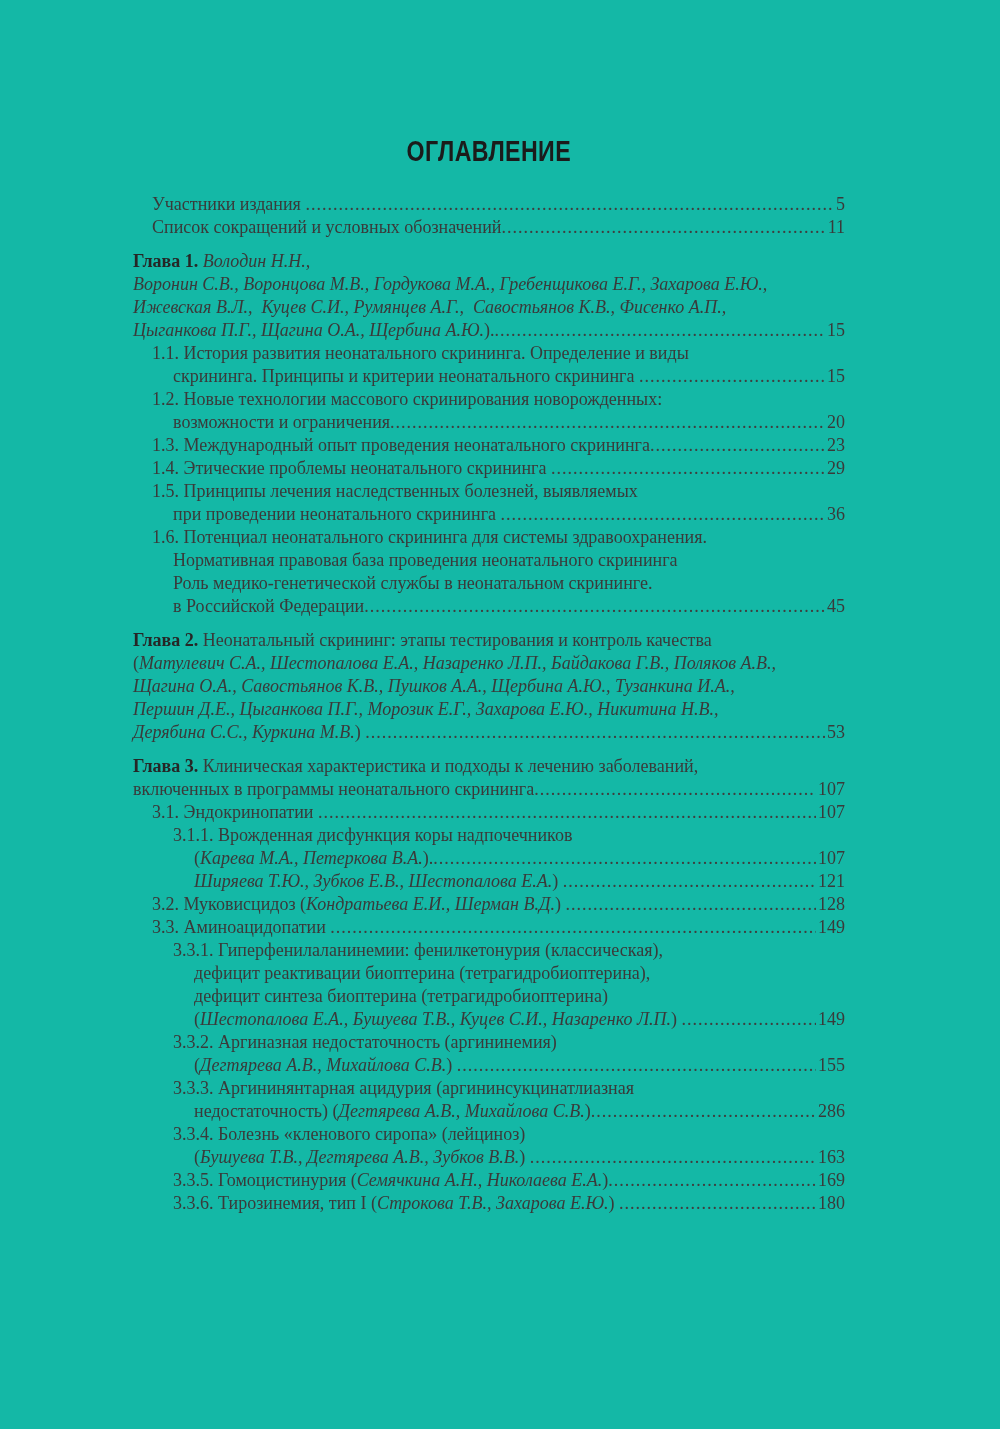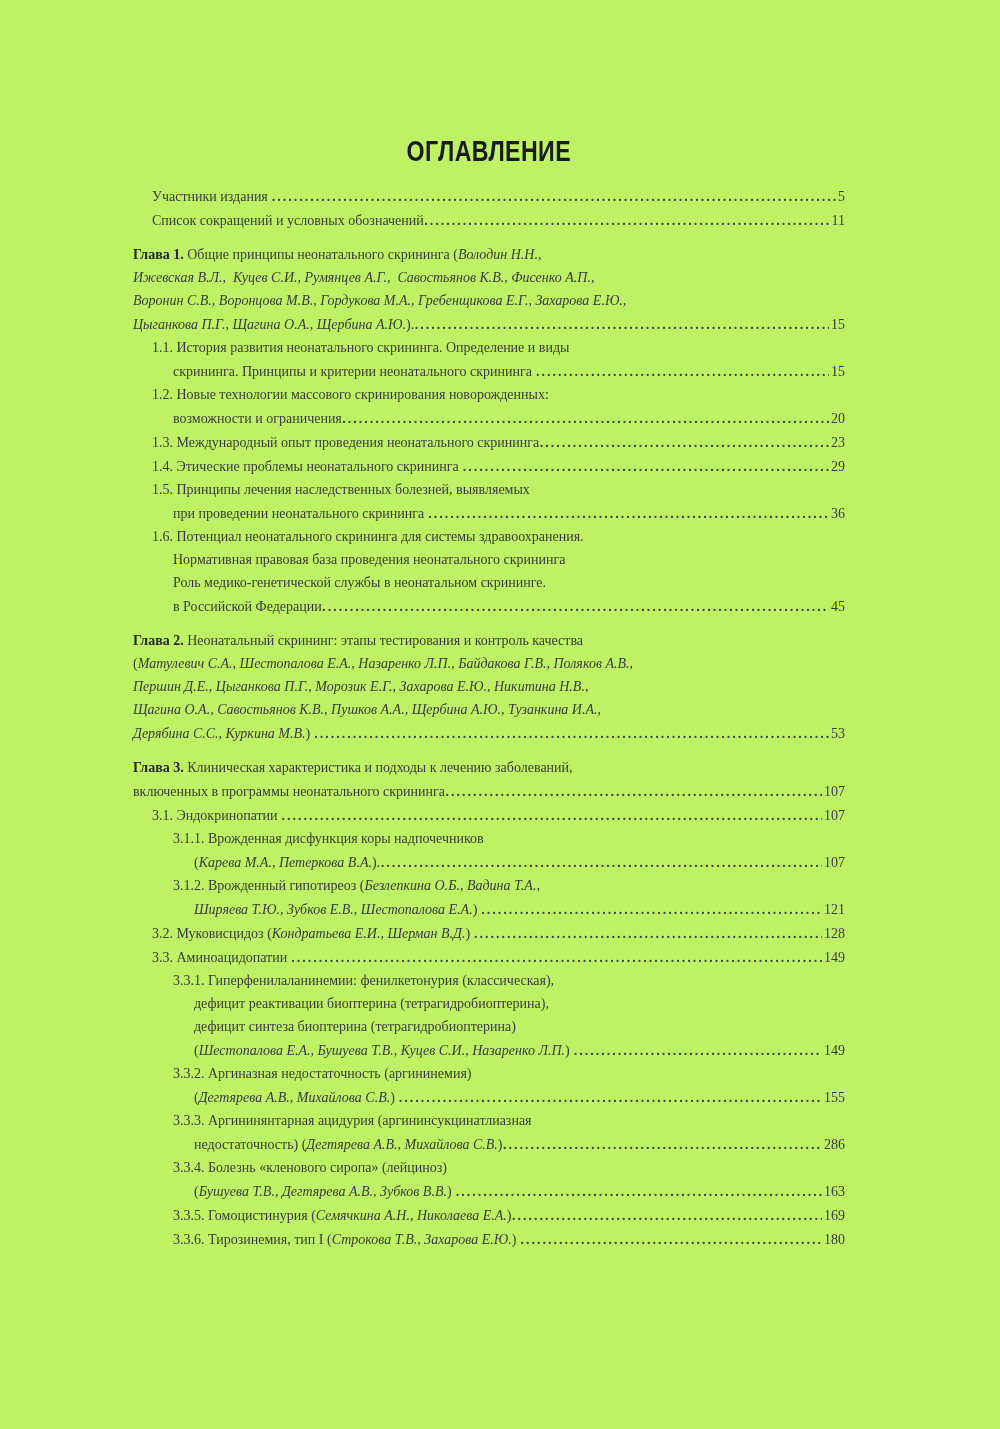--- a/index.html
+++ b/index.html
@@ -6,43 +6,43 @@
   body {
     width: 1000px; height: 1429px;
     background: #ffffff;
     font-family: "Liberation Serif", "DejaVu Serif", serif;
     color: #3a3a3a;
   }
   .page {
     position: relative;
     width: 1000px; height: 1429px;
     overflow: hidden;
-    background: #bef264;
+    background: #14b8a6;
   }
   .title-wrap {
     padding-top: 136px;
     width: 712px;
     margin-left: 133px;
     text-align: center;
   }
   .title-text {
     display: inline-block;
     font-family: "Liberation Sans", "DejaVu Sans", sans-serif;
     font-weight: 700;
     font-size: 29px;
     line-height: 30px;
     color: #1b1b1b;
     letter-spacing: 0.5px;
     transform: scaleX(0.8);
   }
   .toc {
     width: 712px;
     margin-left: 133px;
-    margin-top: 18px;
-    font-size: 14px;
+    margin-top: 27px;
+    font-size: 18px;
     line-height: 23px;
   }
   .toc-entry.chapter { margin-top: 11px; text-align: center; }
   .toc-line {
     display: flex;
     align-items: baseline;
   }
   .ind0 { padding-left: 0; }
   .ind1 { padding-left: 19px; }
   .ind2 { padding-left: 40px; }
@@ -82,28 +82,27 @@
       <div class="toc-entry">
         <div class="toc-line ind1">
           <span class="seg seg-r">Список сокращений и условных обозначений</span>
           <span class="leader"></span>
           <span class="pagenum">11</span>
         </div>
       </div>
       <div class="toc-entry chapter">
         <div class="toc-line ind0">
           <span class="seg seg-b">Глава 1. </span>
-          <span class="seg seg-r">Общие принципы неонатального скрининга (</span>
           <span class="seg seg-i">Володин Н.Н.,</span>
         </div>
         <div class="toc-line ind0">
+          <span class="seg seg-i">Воронин С.В., Воронцова М.В., Гордукова М.А., Гребенщикова Е.Г., Захарова Е.Ю.,</span>
+        </div>
+        <div class="toc-line ind0">
           <span class="seg seg-i">Ижевская В.Л.,  Куцев С.И., Румянцев А.Г.,  Савостьянов К.В., Фисенко А.П.,</span>
-        </div>
-        <div class="toc-line ind0">
-          <span class="seg seg-i">Воронин С.В., Воронцова М.В., Гордукова М.А., Гребенщикова Е.Г., Захарова Е.Ю.,</span>
         </div>
         <div class="toc-line ind0">
           <span class="seg seg-i">Цыганкова П.Г., Щагина О.А., Щербина А.Ю.</span>
           <span class="seg seg-r">).</span>
           <span class="leader"></span>
           <span class="pagenum">15</span>
         </div>
       </div>
       <div class="toc-entry">
         <div class="toc-line ind1">
@@ -168,24 +167,24 @@
       <div class="toc-entry chapter">
         <div class="toc-line ind0">
           <span class="seg seg-b">Глава 2. </span>
           <span class="seg seg-r">Неонатальный скрининг: этапы тестирования и контроль качества</span>
         </div>
         <div class="toc-line ind0">
           <span class="seg seg-r">(</span>
           <span class="seg seg-i">Матулевич С.А., Шестопалова Е.А., Назаренко Л.П., Байдакова Г.В., Поляков А.В.,</span>
         </div>
         <div class="toc-line ind0">
+          <span class="seg seg-i">Щагина О.А., Савостьянов К.В., Пушков А.А., Щербина А.Ю., Тузанкина И.А.,</span>
+        </div>
+        <div class="toc-line ind0">
           <span class="seg seg-i">Першин Д.Е., Цыганкова П.Г., Морозик Е.Г., Захарова Е.Ю., Никитина Н.В.,</span>
-        </div>
-        <div class="toc-line ind0">
-          <span class="seg seg-i">Щагина О.А., Савостьянов К.В., Пушков А.А., Щербина А.Ю., Тузанкина И.А.,</span>
         </div>
         <div class="toc-line ind0">
           <span class="seg seg-i">Дерябина С.С., Куркина М.В.</span>
           <span class="seg seg-r">) </span>
           <span class="leader"></span>
           <span class="pagenum">53</span>
         </div>
       </div>
       <div class="toc-entry chapter">
         <div class="toc-line ind0">
@@ -211,24 +210,20 @@
         </div>
         <div class="toc-line ind3">
           <span class="seg seg-r">(</span>
           <span class="seg seg-i">Карева М.А., Петеркова В.А.</span>
           <span class="seg seg-r">).</span>
           <span class="leader"></span>
           <span class="pagenum">107</span>
         </div>
       </div>
       <div class="toc-entry">
-        <div class="toc-line ind2">
-          <span class="seg seg-r">3.1.2. Врожденный гипотиреоз (</span>
-          <span class="seg seg-i">Безлепкина О.Б., Вадина Т.А.,</span>
-        </div>
         <div class="toc-line ind3">
           <span class="seg seg-i">Ширяева Т.Ю., Зубков Е.В., Шестопалова Е.А.</span>
           <span class="seg seg-r">) </span>
           <span class="leader"></span>
           <span class="pagenum">121</span>
         </div>
       </div>
       <div class="toc-entry">
         <div class="toc-line ind1">
           <span class="seg seg-r">3.2. Муковисцидоз (</span>

